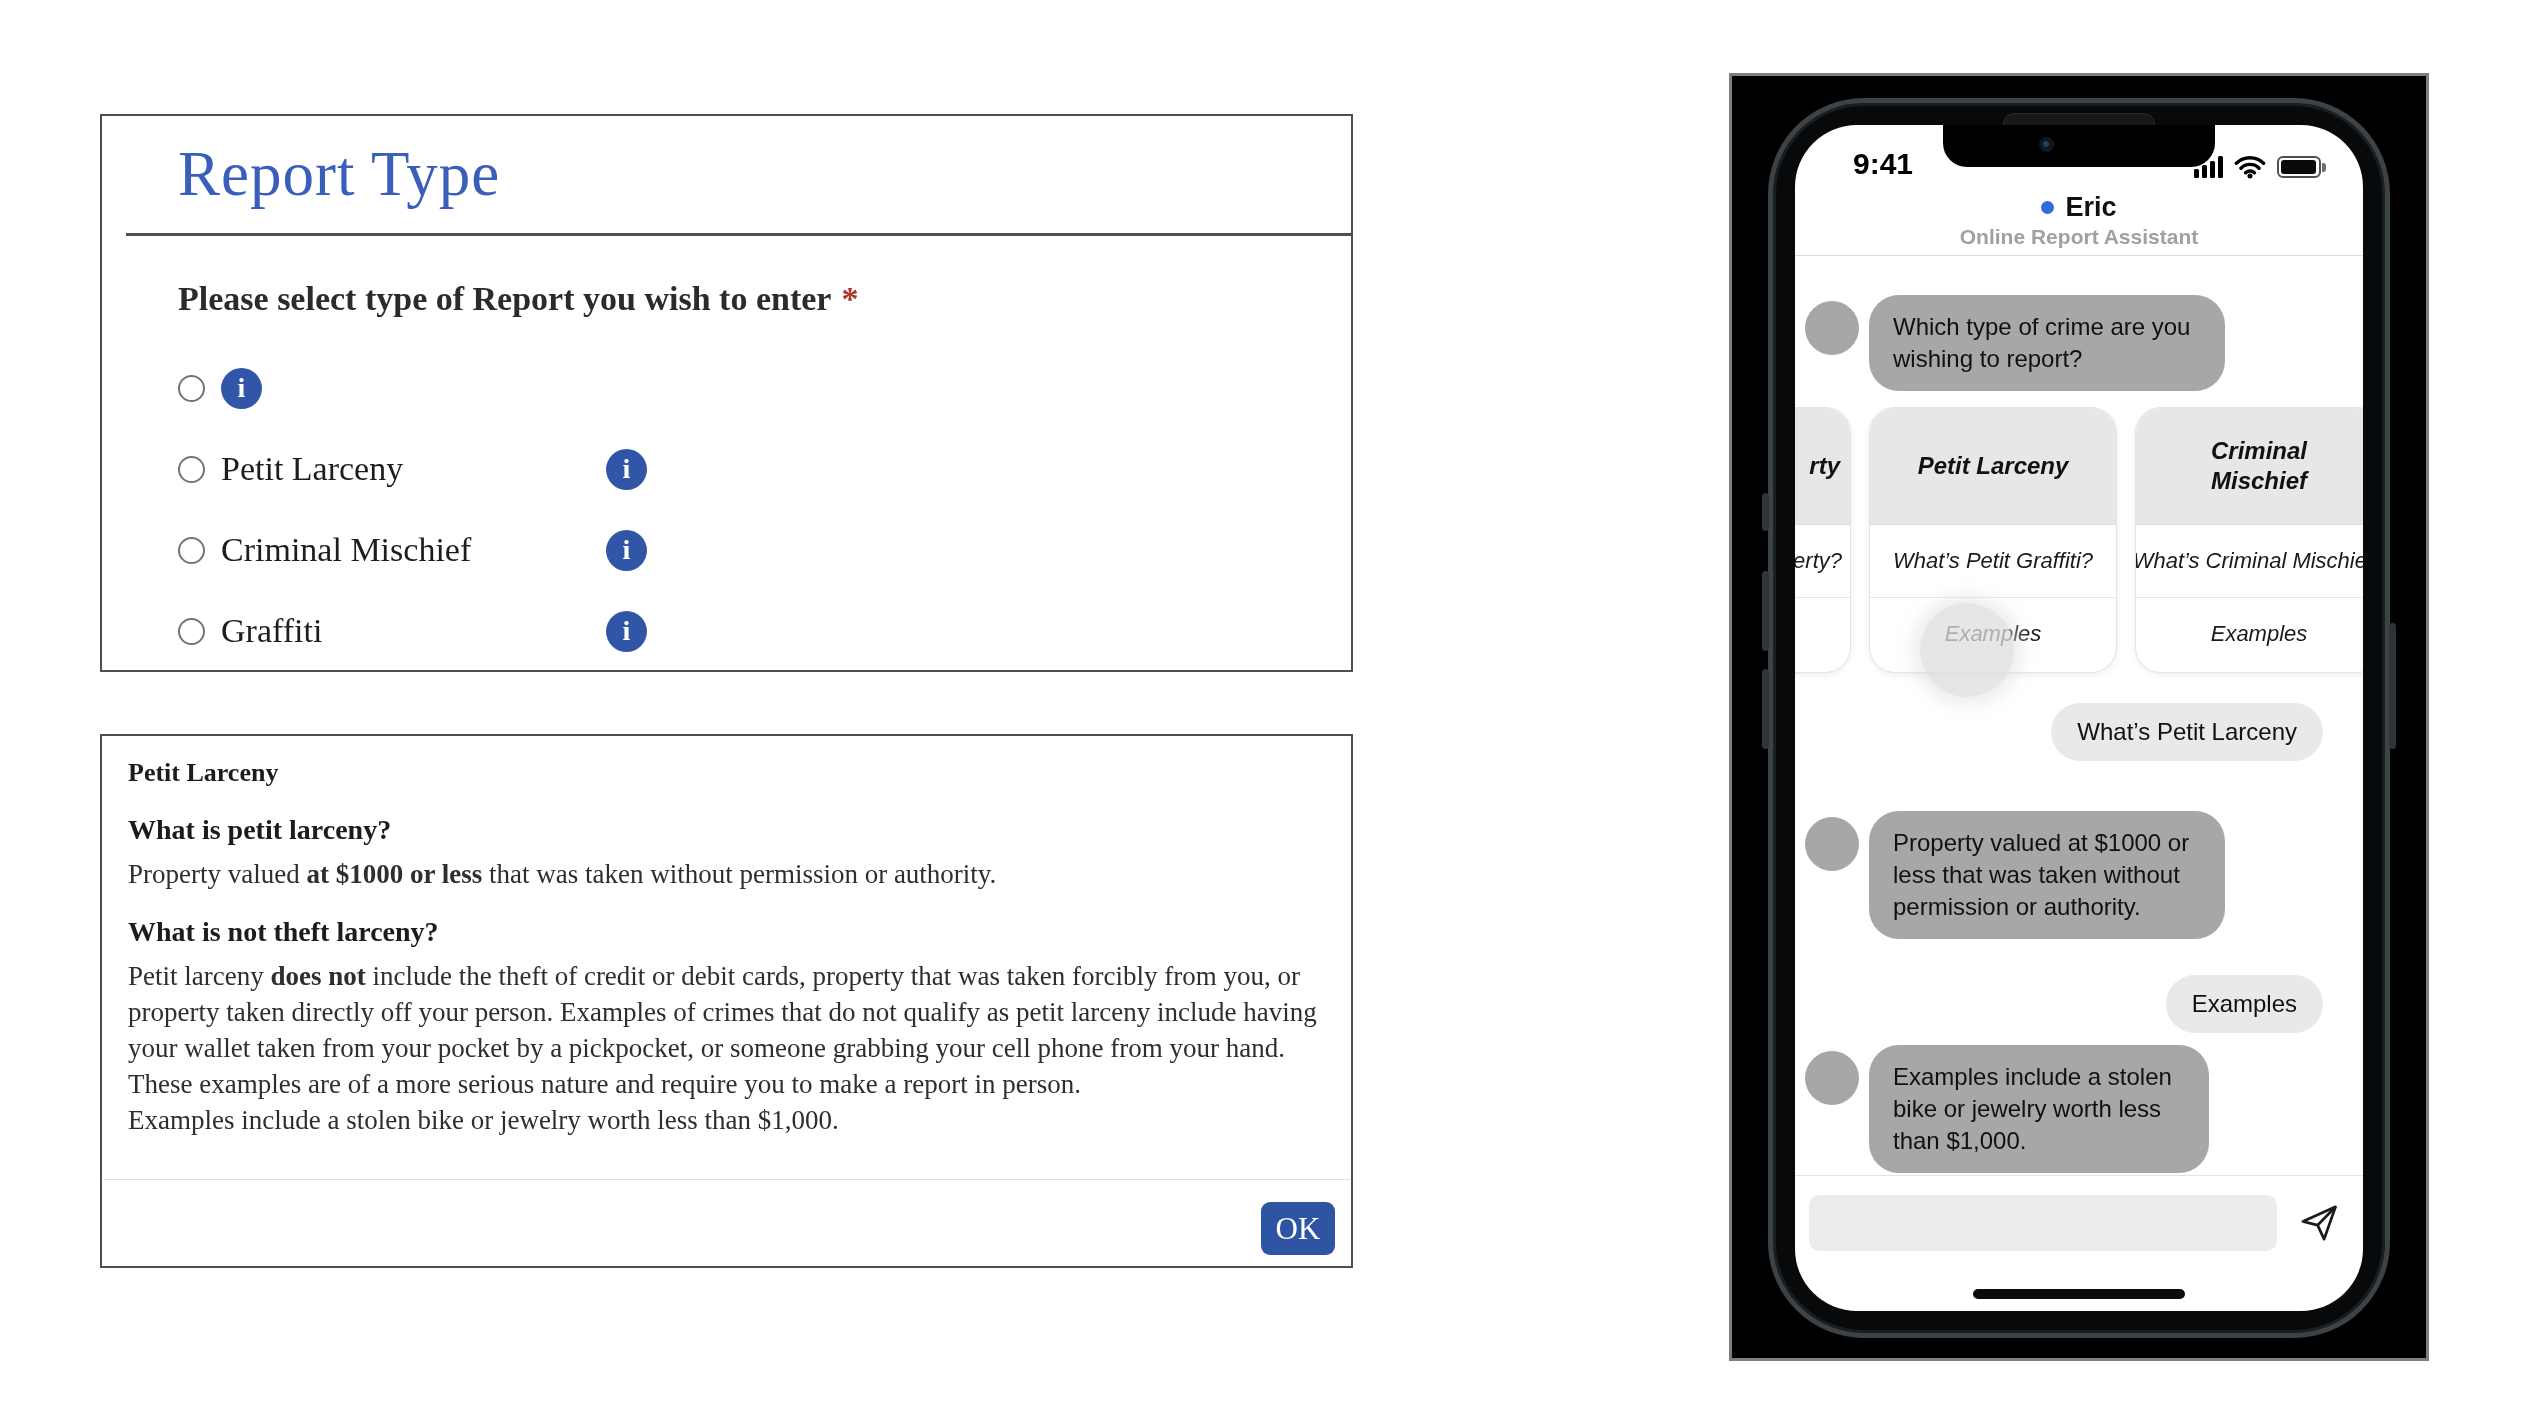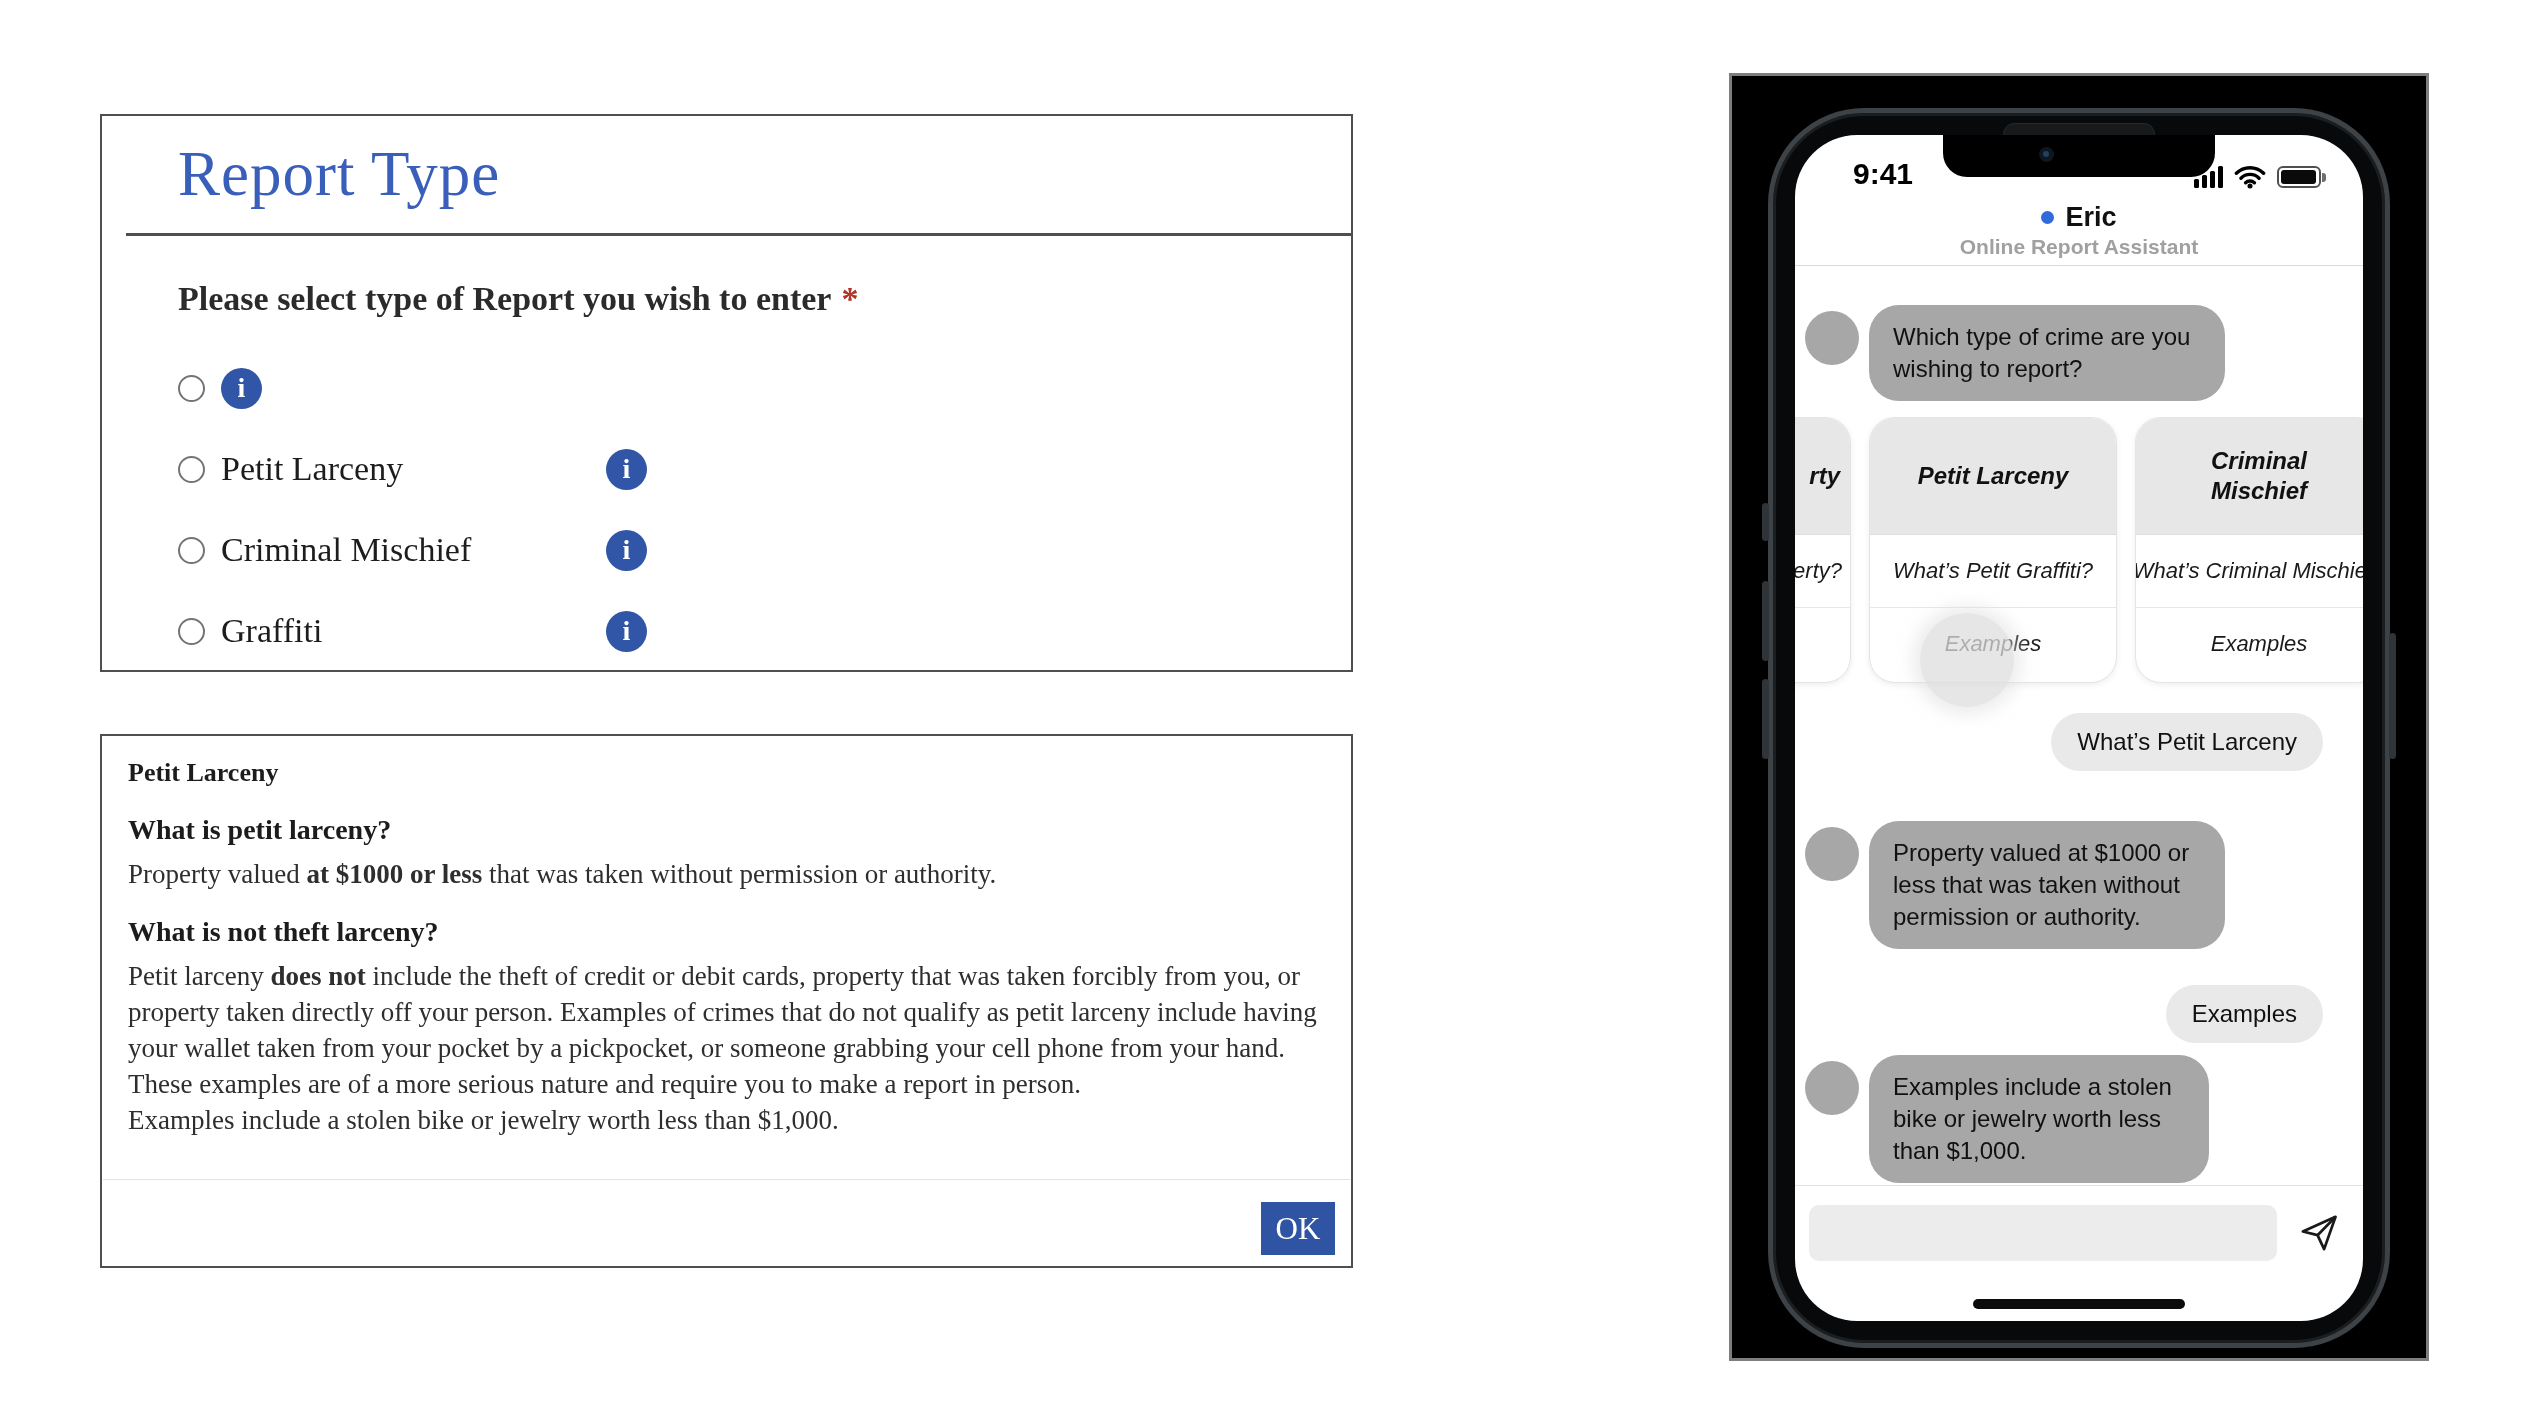--- a/index.html
+++ b/index.html
@@ -20,26 +20,26 @@
   .info-btn{width:41px;height:41px;border-radius:50%;background:#3156a8;color:#fff;display:flex;align-items:center;justify-content:center;
             font-family:"Liberation Serif",serif;font-weight:bold;font-size:28px;cursor:pointer;border:none;}
 
   #info-panel{top:734px;width:1253px;height:534px;font-family:"Liberation Serif",serif;color:#2e2e2e;}
   .ip-inner{padding:22px 28px 0 26px;}
   .ip-title{font-weight:bold;font-size:26px;color:#1c1c1c;margin-bottom:26px;}
   .ip-h{font-weight:bold;font-size:28px;color:#1c1c1c;margin:24px 0 10px 0;}
   .ip-p{font-size:27px;line-height:36px;color:#2e2e2e;max-width:1215px;}
   .ip-divider{position:absolute;left:1px;right:1px;top:443px;border-top:1px solid #e2e2e2;}
   .ok-btn{position:absolute;right:16px;top:466px;width:74px;height:53px;background:#2e54a3;color:#ffffff;
-          font-family:"Liberation Serif",serif;font-size:31px;border:none;border-radius:0;display:flex;align-items:center;justify-content:center;cursor:pointer;}
+          font-family:"Liberation Serif",serif;font-size:31px;border:none;border-radius:9px;display:flex;align-items:center;justify-content:center;cursor:pointer;}
 
   
   #phone-backdrop{position:absolute;left:1729px;top:73px;width:700px;height:1288px;background:#000;border:3px solid #7e7e7e;box-sizing:border-box;}
   #phone-frame{position:absolute;left:36px;top:22px;width:622px;height:1240px;background:#07090a;border:5px solid #3d4247;
-               border-radius:96px;box-sizing:border-box;box-shadow:inset 0 0 0 3px #1b1e21;margin-top:10px;}
+               border-radius:96px;box-sizing:border-box;box-shadow:inset 0 0 0 3px #1b1e21;}
   .speaker-slot{position:absolute;left:50%;transform:translateX(-50%);top:10px;width:150px;height:20px;border-radius:12px;background:#17191b;border:1px solid #26292c;}
   .side-btn{position:absolute;width:7px;background:#2f3439;border-radius:4px;}
   #btn-mute{left:-11px;top:390px;height:38px;}
   #btn-volup{left:-11px;top:468px;height:80px;}
   #btn-voldn{left:-11px;top:566px;height:80px;}
   #btn-power{right:-11px;top:520px;height:126px;}
 
   #phone-screen{position:absolute;left:22px;top:22px;width:568px;height:1186px;background:#fff;border-radius:62px;overflow:hidden;}
   #notch{position:absolute;left:50%;transform:translateX(-50%);top:0;width:272px;height:42px;background:#000;border-radius:0 0 24px 24px;}
   #camera{position:absolute;left:96px;top:12px;width:15px;height:15px;border-radius:50%;background:#0e1622;}

